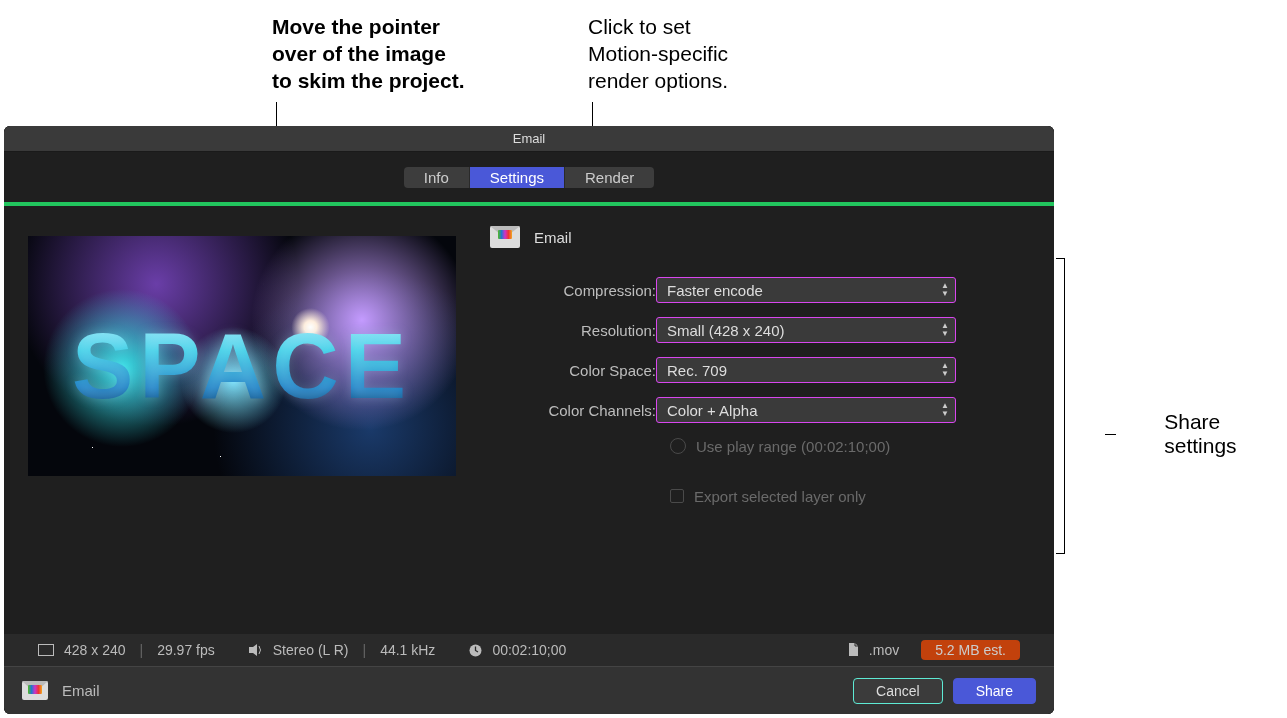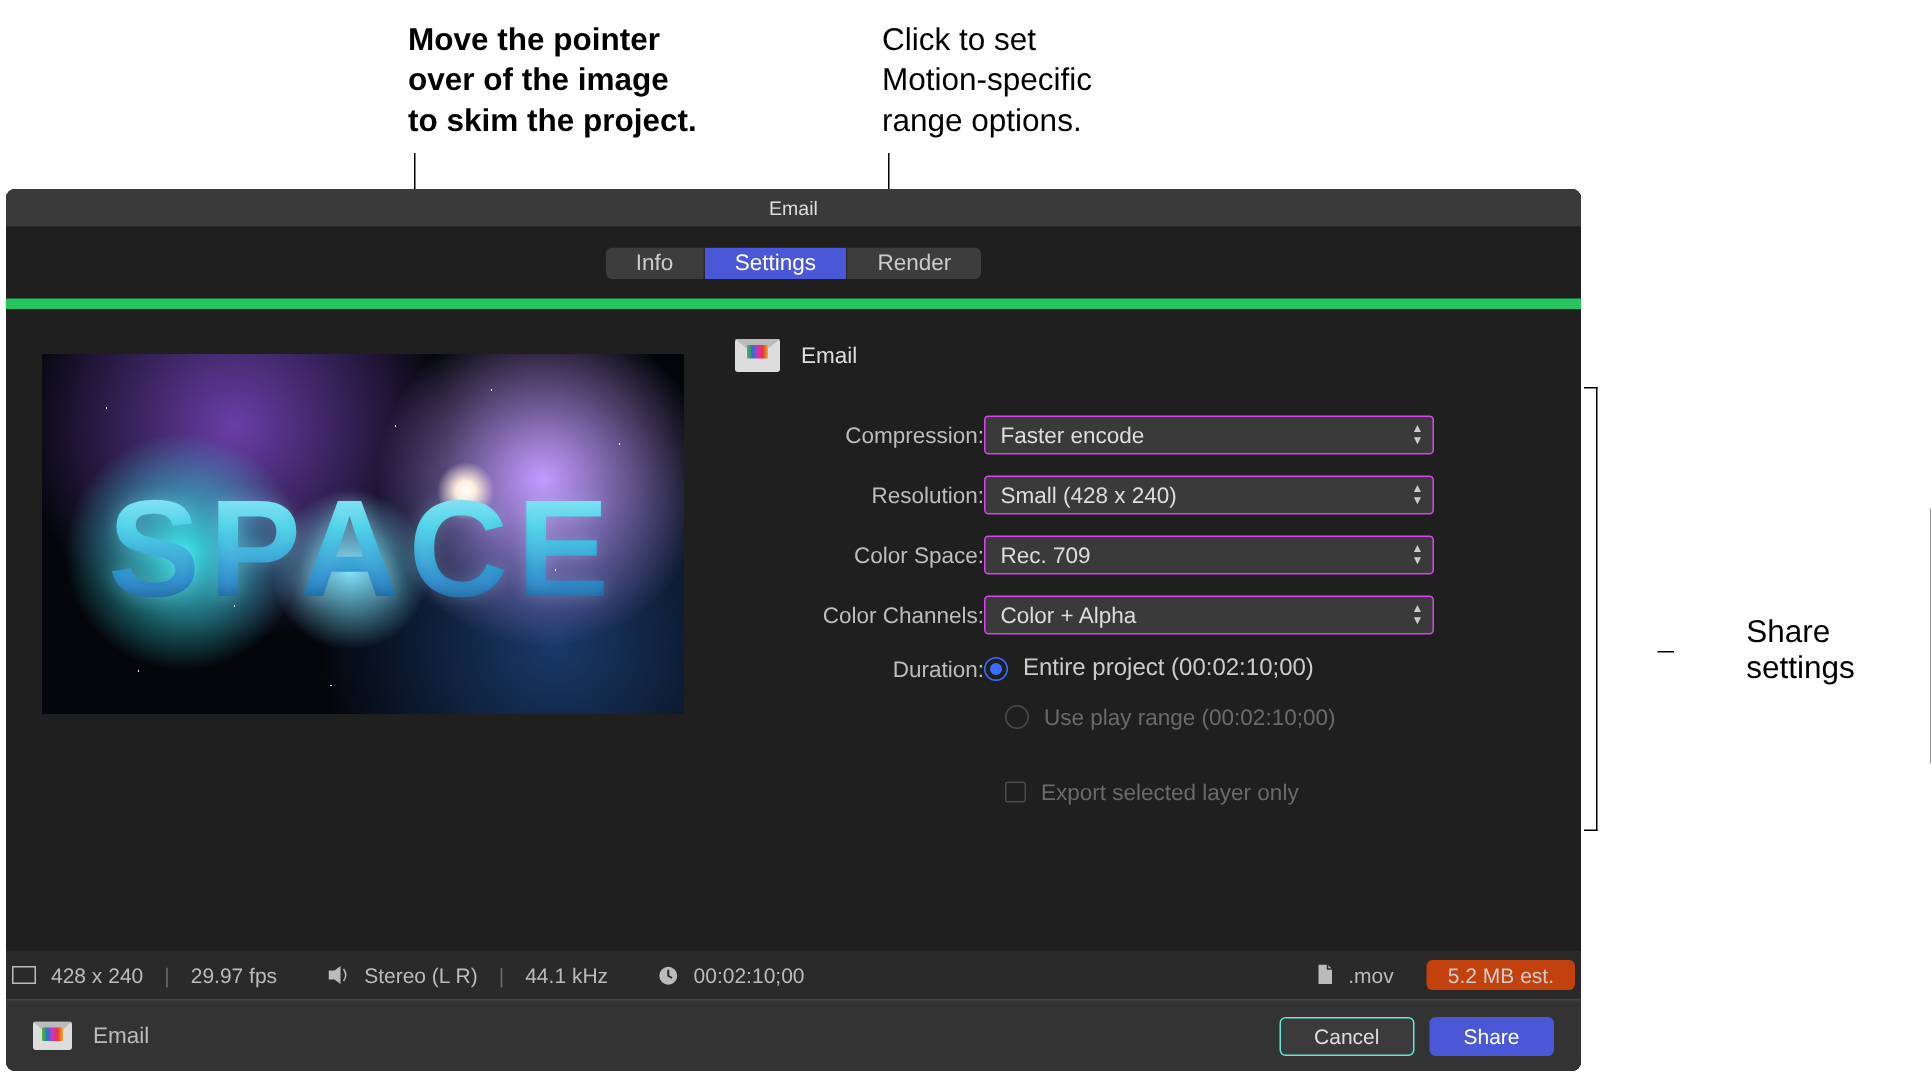--- a/index.html
+++ b/index.html
@@ -12,21 +12,21 @@
   .tick { width: 12px; height: 1px; background: #000; }
   .leader-vert { position: absolute; width: 1px; background: #000; }
 
   
   .dialog {
     position: absolute; left: 4px; top: 126px; width: 1050px; height: 588px;
     background: #2a2a2a; border-radius: 6px; overflow: hidden; box-shadow: 0 0 0 1px #000 inset;
     color: #bdbdbd;
   }
   .titlebar { height: 26px; background: #3a3a3a; text-align: center; font-size: 13px; line-height: 26px; color: #ddd; border-bottom: 1px solid #1a1a1a;}
-  .tabbar-wrap { height: 54px; display:flex; align-items:center; justify-content:center; background:#1f1f1f; border-bottom:7px solid #22c55e;}
+  .tabbar-wrap { height: 54px; display:flex; align-items:center; justify-content:center; background:#1f1f1f; border-bottom:4px solid #22c55e;}
   .tabbar { display:flex; border-radius:4px; overflow:hidden; }
   .tab { padding: 2px 20px; font-size:15px; background:#3d3d3d; color:#ccc; border-right:1px solid #2a2a2a; cursor:pointer;}
   .tab:last-child{border-right:none;}
   .tab.active { background:#4a58d8; color:#fff; }
 
   .body { position:relative; height: 430px; background:#1f1f1f; padding: 20px 24px; display:flex; }
 
   
   .preview {
     width: 428px; height: 240px; margin-top: 10px;
@@ -81,21 +81,21 @@
   .radio-row { display:flex; align-items:center; height:32px; padding-left:170px; gap:10px; font-size:15px;}
   .radio { width:16px; height:16px; border-radius:50%; border:1px solid #666; display:flex; align-items:center; justify-content:center; cursor:pointer;}
   .radio.checked { border-color:#3a6cff;}
   .radio.checked::after{content:""; width:8px; height:8px; border-radius:50%; background:#3a6cff;}
   .disabled { color:#6a6a6a; }
   .disabled .radio, .disabled .checkbox { border-color:#4a4a4a; cursor:default;}
   .checkbox { width:14px; height:14px; border:1px solid #666; border-radius:2px;}
 
   
   .infobar { position:absolute; left:0; right:0; bottom:48px; height:32px; background:#2a2a2a;
-    display:flex; align-items:center; padding:0 4px; font-size:14px; color:#bbb; gap:10px;}
+    display:flex; align-items:center; padding:0 34px; font-size:14px; color:#bbb; gap:10px;}
   .infobar .sep { color:#666; padding:0 4px;}
   .infobar .spacer{flex:1;}
   .filesize-pill{ background:#c2410c; padding:2px 14px; border-radius:4px; color:#ccc; font-size:14px;}
   .ico { display:inline-flex; align-items:center; }
 
   
   .footer { position:absolute; left:0; right:0; bottom:0; height:48px; background:#333;
     display:flex; align-items:center; padding:0 18px; border-top:1px solid #444;}
   .footer .spacer{flex:1;}
   .btn { height:26px; padding:0 22px; border-radius:4px; font-size:14px; display:flex; align-items:center; cursor:pointer; border:1px solid #5eead4;}
@@ -107,21 +107,21 @@
 </head>
 <body>
 
 <div class="callout" style="left:272px; top:13px; white-space:pre-line;font-weight:bold;">Move the pointer
 over of the image
 to skim the project.</div>
 <div class="leader-vert" style="left:276px; top:102px; height:128px;"></div>
 
 <div class="callout" style="left:588px; top:13px; white-space:pre-line;">Click to set
 Motion-specific
-range options.</div>
+render options.</div>
 <div class="leader-vert" style="left:592px; top:102px; height:82px;"></div>
 
 <div class="callout-right" style="left:1056px; top:286px;gap:40px;">
   <div class="bracket" style="height:296px; width:10px; margin-top:0; position:relative; top:120px; transform:translateY(-50%);"></div>
   <div class="tick"></div>
   <span style="margin-left:8px;">Share settings</span>
 </div>
 
 <div class="dialog">
 
@@ -177,27 +177,20 @@
       </div>
 
       <div class="form-row">
         <div class="form-label">Color Channels:</div>
         <div class="select">
           <span>Color + Alpha</span>
           <span class="stepper">▲<br>▼</span>
         </div>
       </div>
 
-      <div class="form-row" style="height:32px;">
-        <div class="form-label">Duration:</div>
-        <div style="display:flex; align-items:center; gap:10px;">
-          <span class="radio checked"></span>
-          <span style="color:#ccc;">Entire project (00:02:10;00)</span>
-        </div>
-      </div>
 
       <div class="radio-row disabled" style="padding-left:184px;">
         <span class="radio"></span>
         <span>Use play range (00:02:10;00)</span>
       </div>
 
       <div class="radio-row disabled" style="padding-left:184px; margin-top:18px;">
         <span class="checkbox"></span>
         <span>Export selected layer only</span>
       </div>

